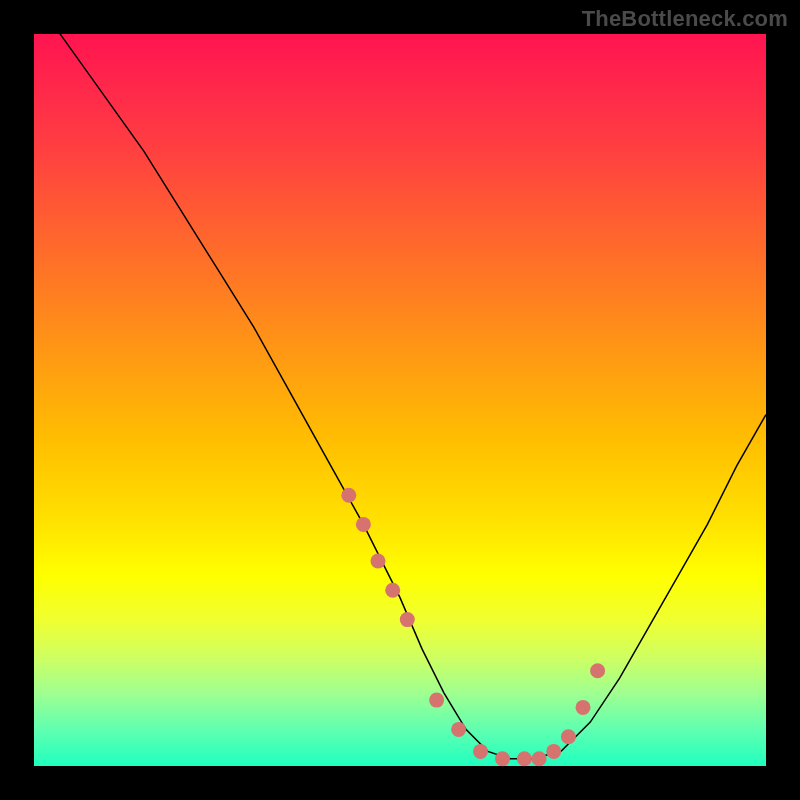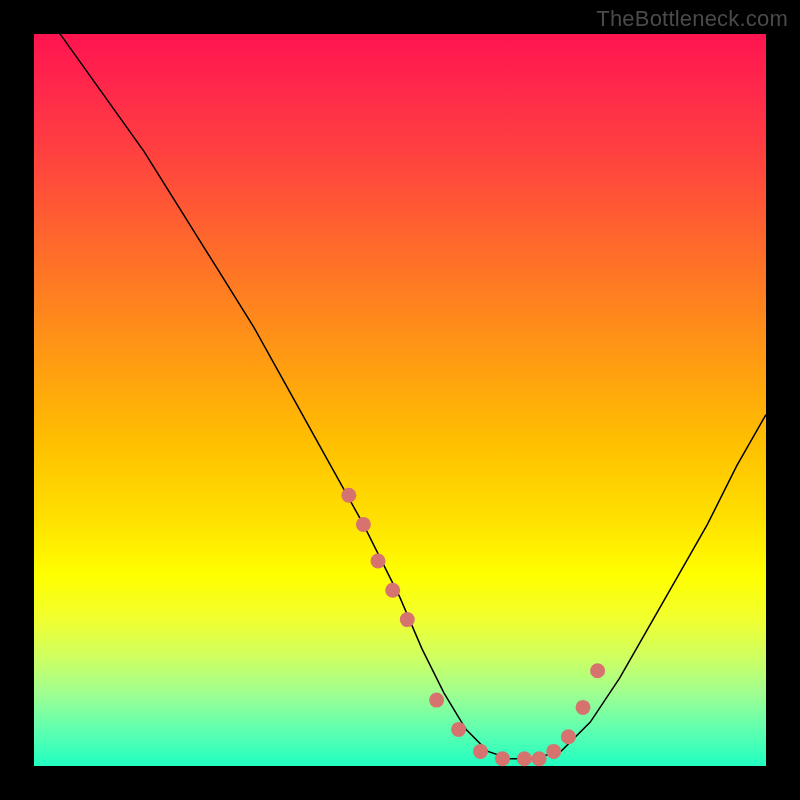--- a/index.html
+++ b/index.html
@@ -10,21 +10,21 @@
     position: relative;
     font-family: Arial, sans-serif;
     overflow: hidden;
   }
   .watermark {
     position: absolute;
     top: 6px;
     right: 12px;
     color: #4a4a4a;
     font-size: 22px;
-    font-weight: normal;
+    font-weight: bold;
     z-index: 10;
     letter-spacing: 0.2px;
   }
   .plot-area {
     position: absolute;
     left: 34px;
     top: 34px;
     width: 732px;
     height: 732px;
     background: linear-gradient(to bottom,

